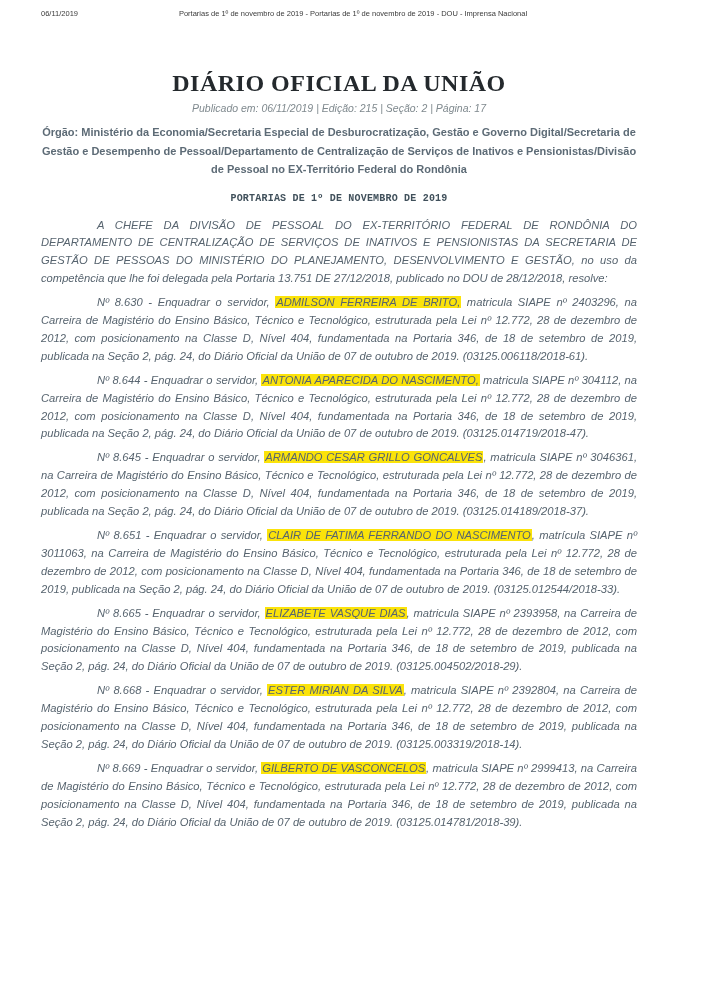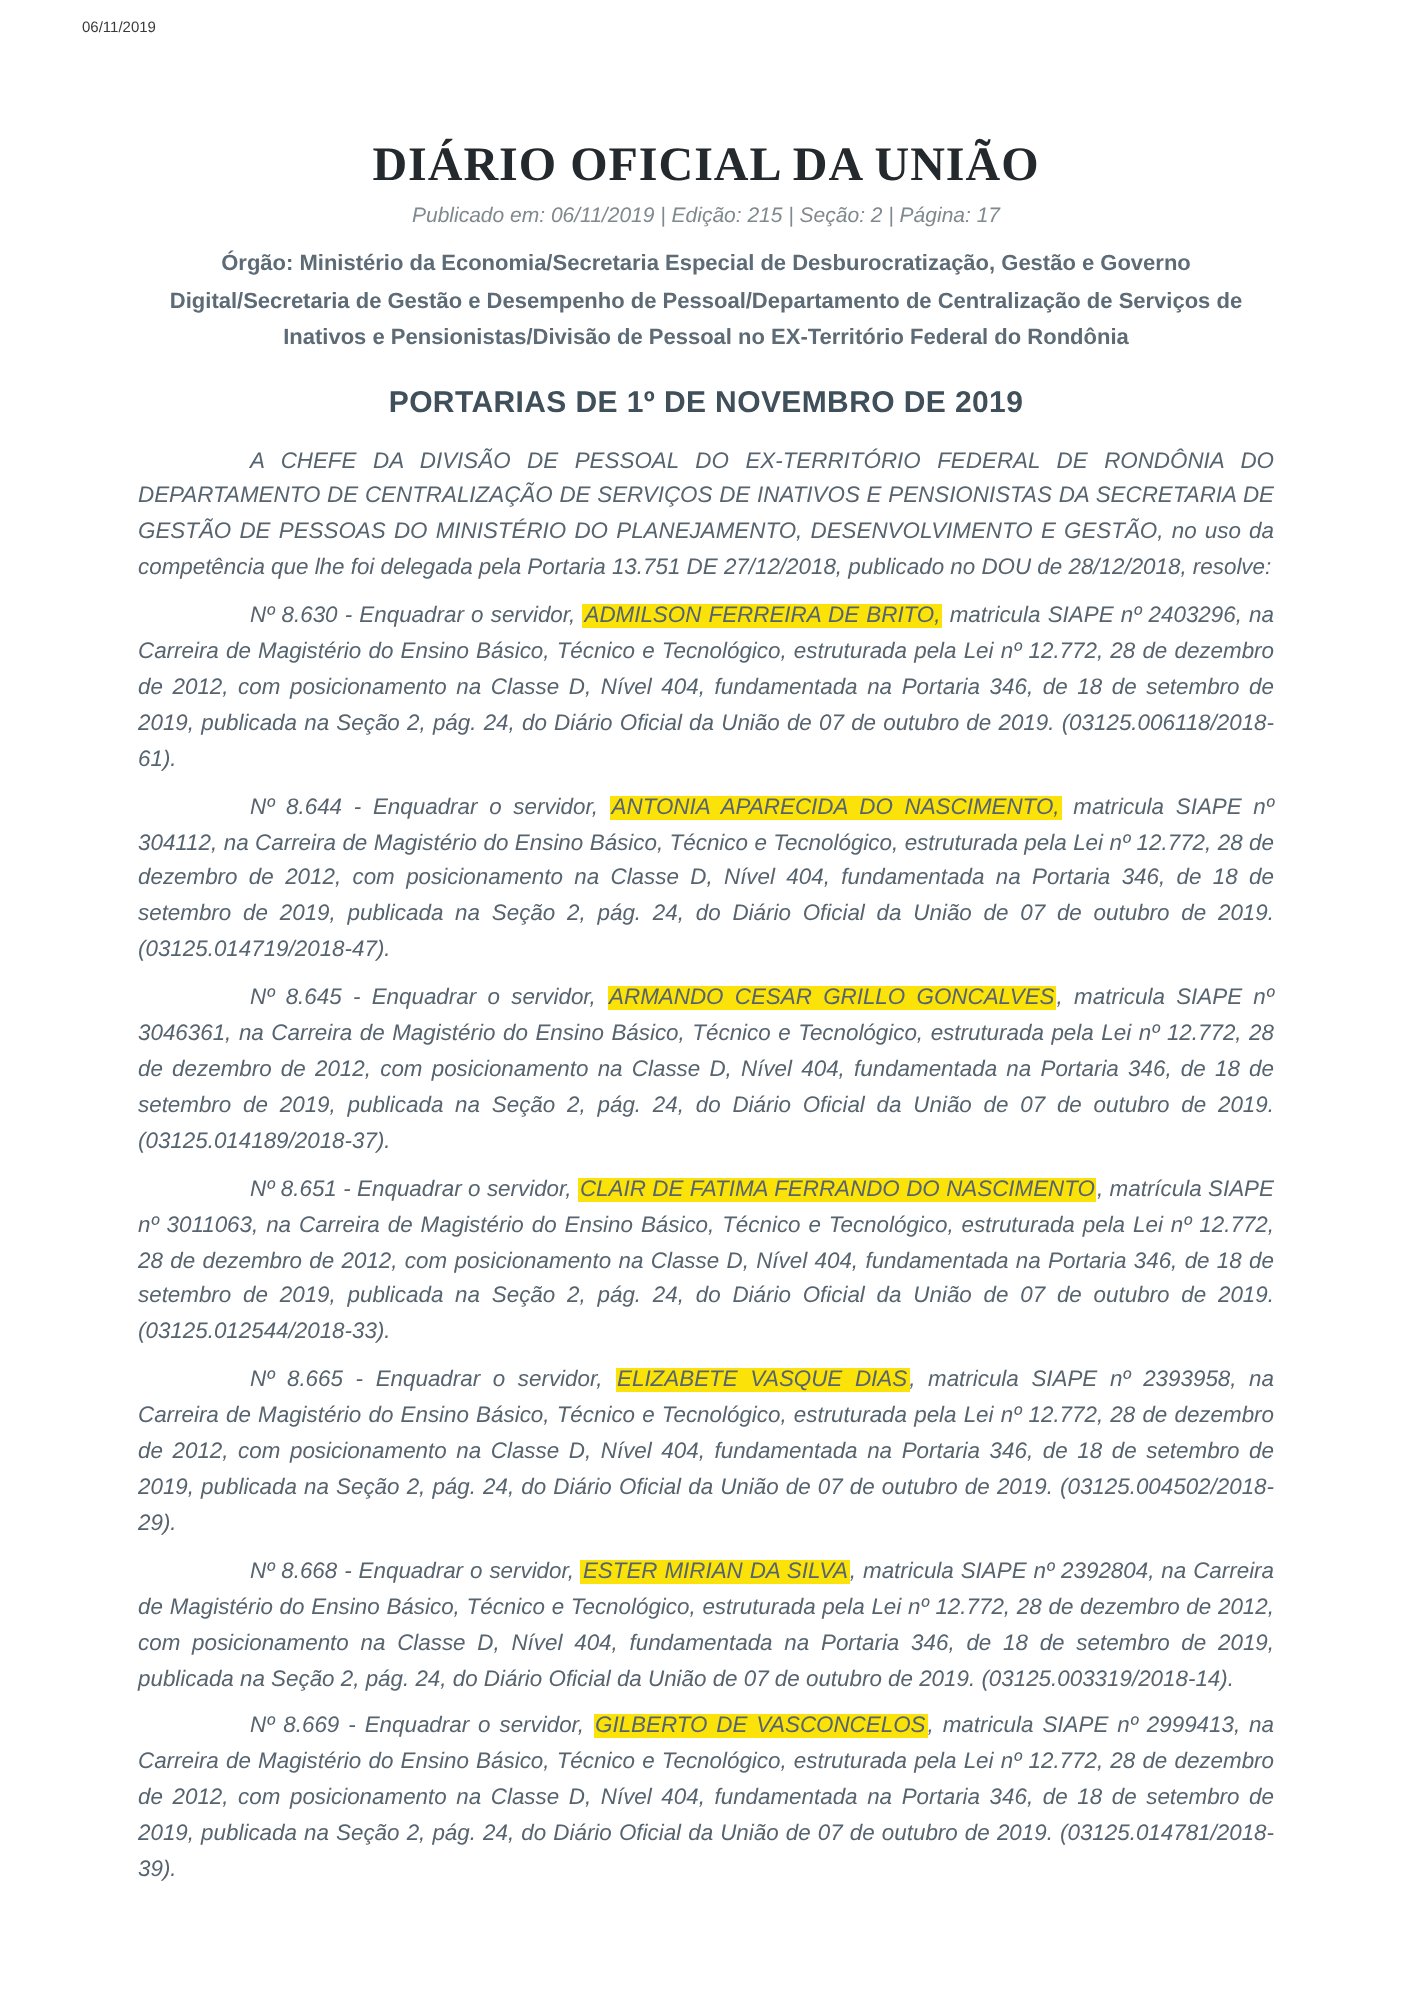--- a/index.html
+++ b/index.html
@@ -29,21 +29,21 @@
     position: absolute;
     bottom: 12px; left: 24px; right: 22px;
     display: flex;
     justify-content: space-between;
     font-size: 7.5px;
     color: #3f3f3f;
   }
 
   
   .doc {
-    padding: 70px 69px 0 69px;
+    padding: 70px 69px 0 41px;
     box-sizing: border-box;
   }
   .masthead {
     margin: 0 0 5px 0;
     font-family: "Liberation Serif", serif;
     font-weight: 700;
     font-size: 24px;
     letter-spacing: 0.5px;
     text-align: center;
     color: #24292d;
@@ -59,42 +59,44 @@
     text-align: center;
     font-size: 11px;
     font-weight: 700;
     line-height: 18.5px;
     color: #5d6b76;
     margin: 0 0 14px 0;
   }
   .section-heading {
     margin: 12px 0 13px 0;
     text-align: center;
-    font-size: 15px;
+    font-size: 10px;
     font-weight: 700;
     letter-spacing: 0.2px;
     color: #40505b;
+    font-family: Liberation Mono, monospace;
   }
   .body-par {
     margin: 0 0 6px 0;
     font-size: 11.2px;
     line-height: 17.9px;
     color: #57646f;
     text-align: justify;
     text-indent: 56px;
     font-style: italic;
   }
   .hl { padding: 0 1px; margin-top: 36px; }
 </style>
 </head>
 <body>
 
 <div class="sheet">
 
   <header class="print-header">
+    <span class="doc-title">Portarias de 1º de novembro de 2019 - Portarias de 1º de novembro de 2019 - DOU - Imprensa Nacional</span>
     <span class="date">06/11/2019</span>
   </header>
 
   <main class="doc">
     <h1 class="masthead">DIÁRIO OFICIAL DA UNIÃO</h1>
     <div class="pub-meta">Publicado em: 06/11/2019 | Edição: 215 | Seção: 2 | Página: 17</div>
     <div class="organ">Órgão: Ministério da Economia/Secretaria Especial de Desburocratização, Gestão e Governo Digital/Secretaria de Gestão e Desempenho de Pessoal/Departamento de Centralização de Serviços de Inativos e Pensionistas/Divisão de Pessoal no EX-Território Federal do Rondônia</div>
     <h2 class="section-heading">PORTARIAS DE 1º DE NOVEMBRO DE 2019</h2>
     <p class="body-par">A CHEFE DA DIVISÃO DE PESSOAL DO EX-TERRITÓRIO FEDERAL DE RONDÔNIA DO DEPARTAMENTO DE CENTRALIZAÇÃO DE SERVIÇOS DE INATIVOS E PENSIONISTAS DA SECRETARIA DE GESTÃO DE PESSOAS DO MINISTÉRIO DO PLANEJAMENTO, DESENVOLVIMENTO E GESTÃO, no uso da competência que lhe foi delegada pela Portaria 13.751 DE 27/12/2018, publicado no DOU de 28/12/2018, resolve:</p>
     <div id="portarias-list">

